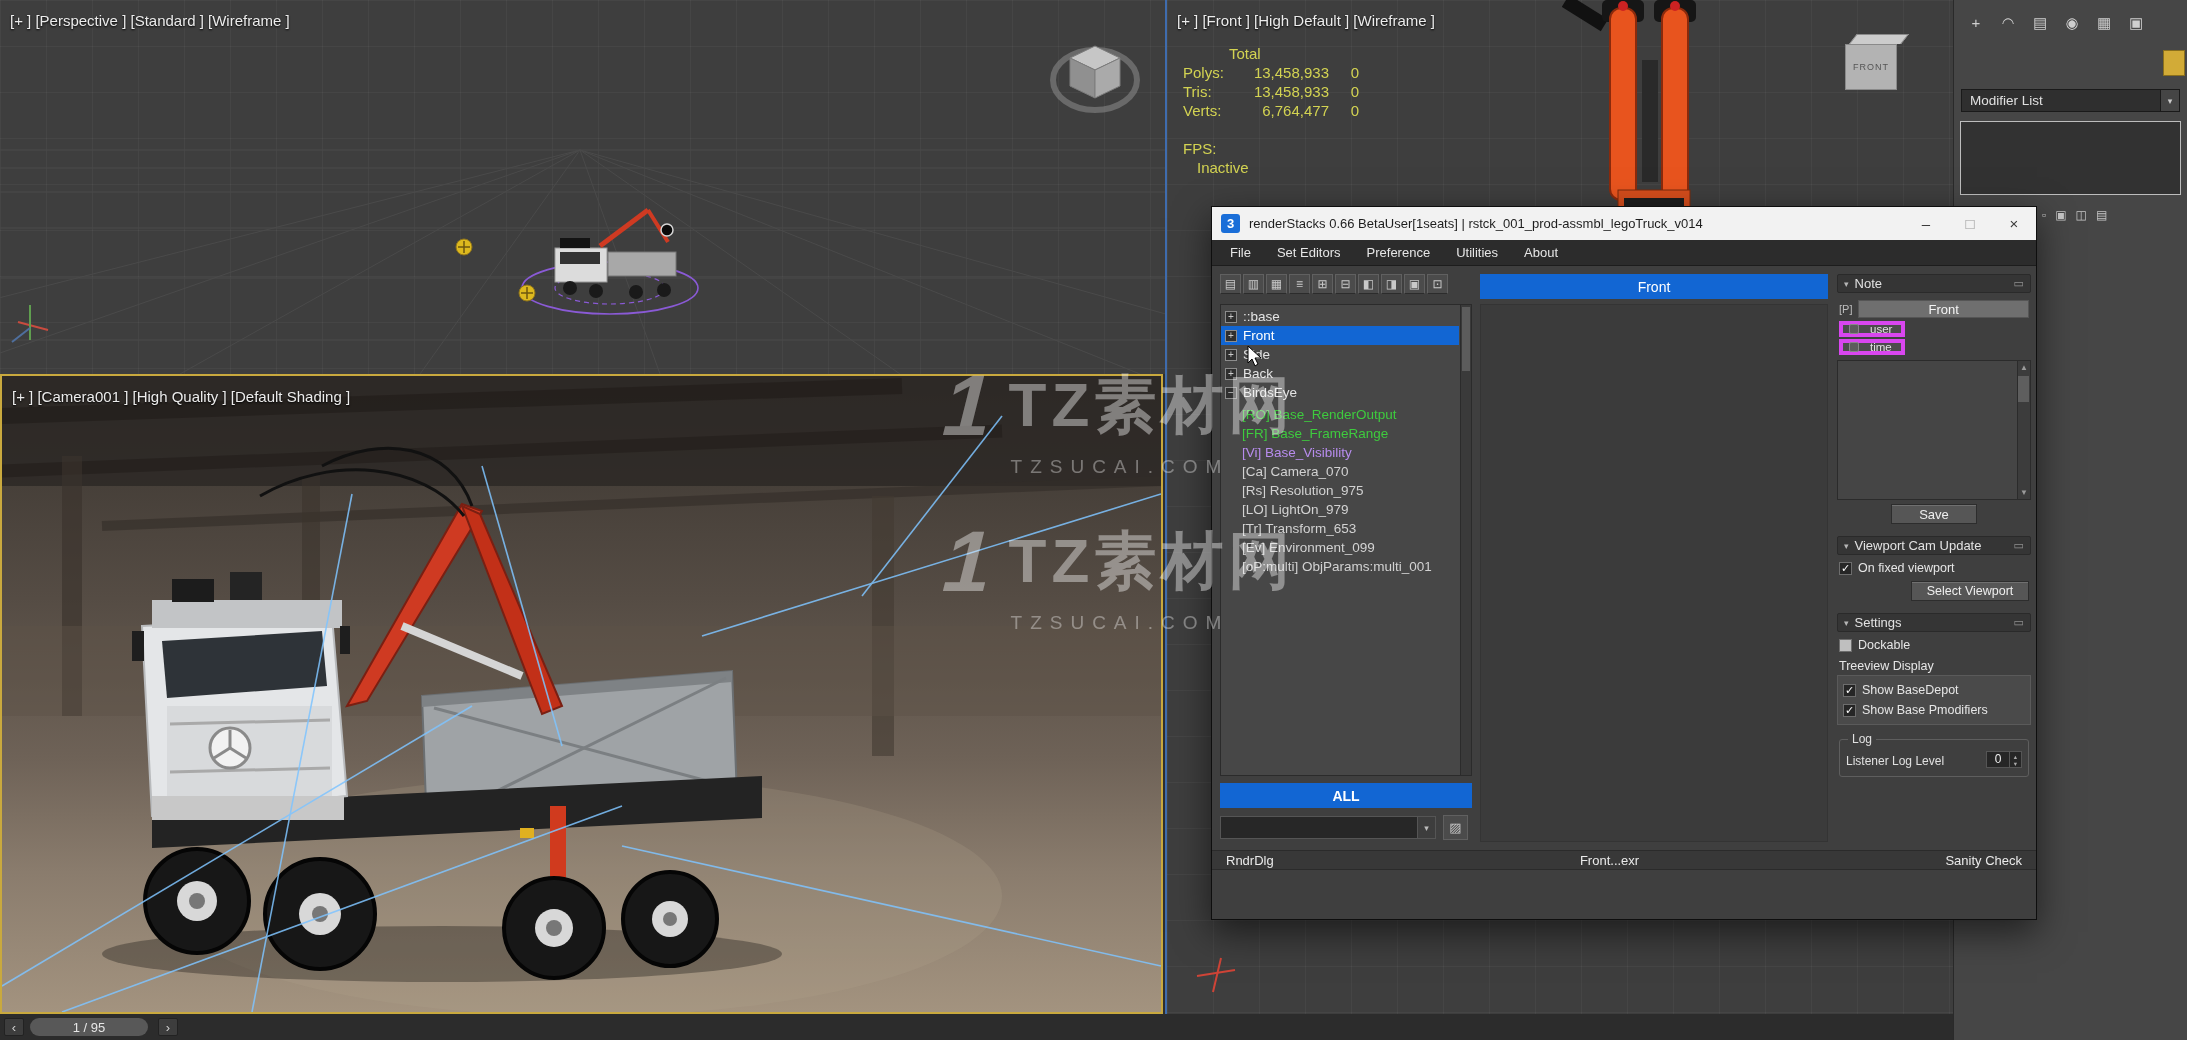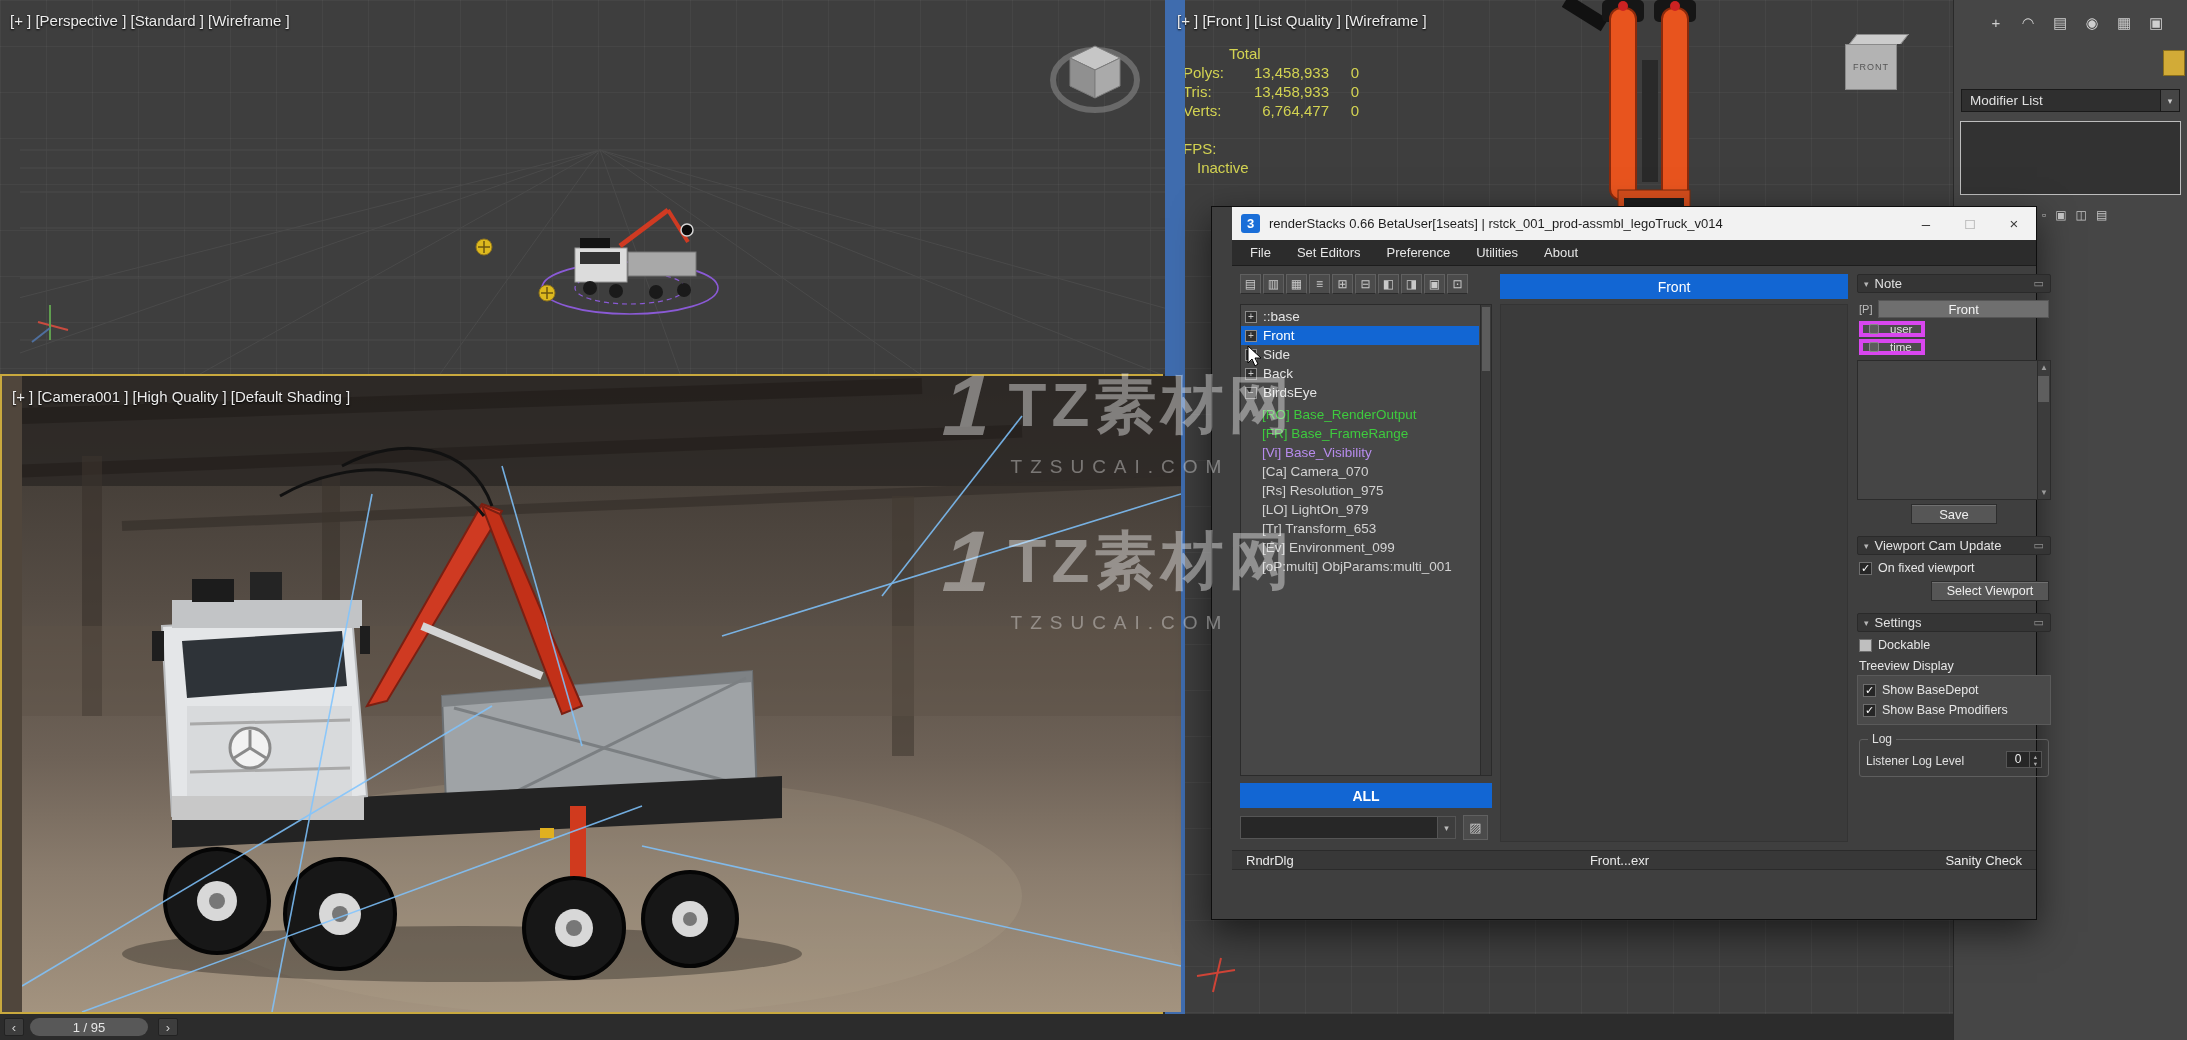--- a/index.html
+++ b/index.html
@@ -1,18 +1,18 @@
 <!DOCTYPE html>
 <html><head>
 <meta charset="utf-8">
 <style>
   *{margin:0;padding:0;box-sizing:border-box;}
   html,body{width:2187px;height:1040px;}
   body{position:relative;background:#2f2f2f;font-family:"Liberation Sans",sans-serif;overflow:hidden;color:#ddd;}
-  .abs{position:absolute;padding-left:20px;}
+  .abs{position:absolute;}
 
   
   .wirevp{background-color:#3e3e3e;background-image:
     linear-gradient(rgba(255,255,255,.035) 1px, transparent 1px),
     linear-gradient(90deg, rgba(255,255,255,.035) 1px, transparent 1px);
     background-size:46px 46px;}
   #persp-vp{left:0;top:0;width:1165px;height:374px;}
   #front-vp{left:1167px;top:0;width:1020px;height:1014px;}
   #splitter{left:1165px;top:0;width:2px;height:1014px;background:#3f6cae;z-index:1;}
   #camera-vp{left:0;top:374px;width:1163px;height:640px;border:2px solid #c9a93e;background:#50463c;z-index:1;}
@@ -187,21 +187,21 @@
       <polygon points="45,12 70,24 45,36 20,24" fill="#c6c6c6" stroke="#7c7c7c"></polygon>
       <polygon points="20,24 45,36 45,64 20,52" fill="#909090" stroke="#7c7c7c"></polygon>
       <polygon points="70,24 45,36 45,64 70,52" fill="#aaaaaa" stroke="#7c7c7c"></polygon>
     </svg>
   </div>
 </div>
 
 <div id="splitter" class="abs"></div>
 
 <div id="front-vp" class="abs wirevp">
-  <div class="vp-label">[+ ] [Front ] [List Quality ] [Wireframe ]</div>
+  <div class="vp-label">[+ ] [Front ] [High Default ] [Wireframe ]</div>
 
   <div class="stats">
     <div class="stat-total">Total</div>
     <div>
 
         <div class="stat-row">
           <span class="s-label">Polys:</span>
           <span class="s-val">13,458,933</span>
           <span class="s-delta">0</span>
         </div>

